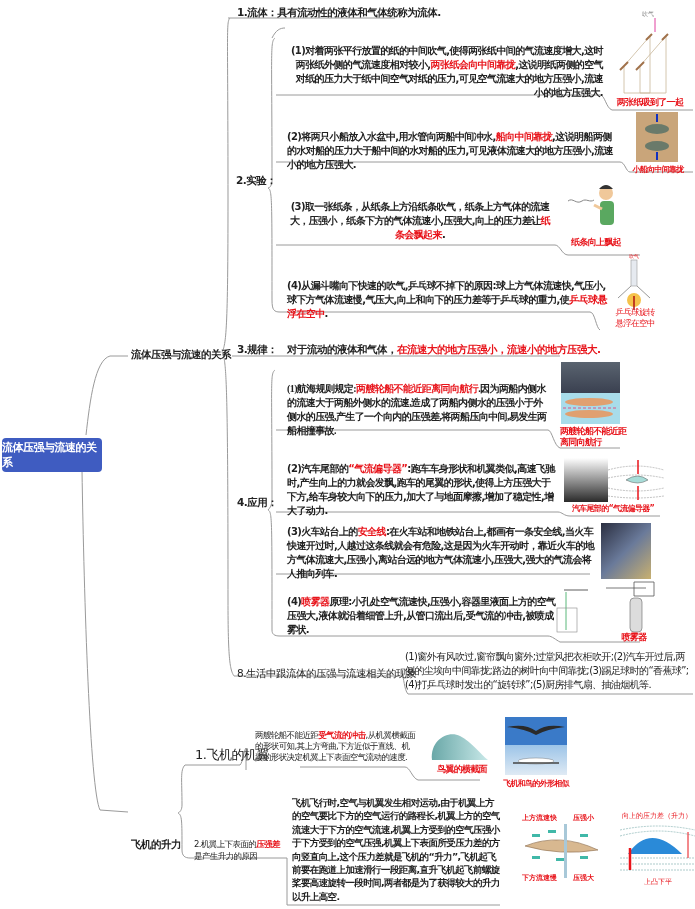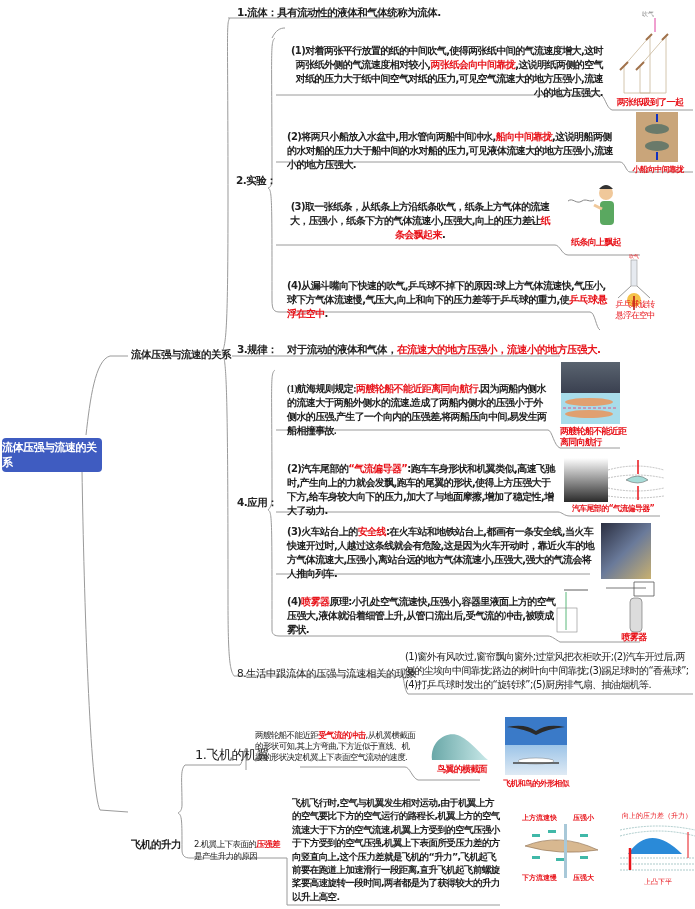--- a/index.html
+++ b/index.html
@@ -118,21 +118,21 @@
 </div>
 <div class="img" style="left:612px;top:252px;width:44px;height:60px;">
   <svg width="44" height="60">
     <text x="22" y="6" font-size="5" fill="#e8141b" text-anchor="middle">吹气</text>
     <rect x="19" y="8" width="6" height="26" fill="#e6eaf0" stroke="#999" stroke-width="0.6"></rect>
     <path d="M19 34 L 6 46 M25 34 L 38 46" stroke="#999" stroke-width="1"></path>
     <circle cx="22" cy="48" r="7" fill="#f5c24a"></circle>
     <line x1="22" y1="58" x2="22" y2="44" stroke="#b01010" stroke-width="1.5"></line>
   </svg>
 </div>
-<div class="abs cap" style="left:606px;top:299px;width:58px;font-weight:normal;font-size:8.5px;">
+<div class="abs cap" style="left:606px;top:307px;width:58px;font-weight:normal;font-size:8.5px;">
   <div>乒乓球旋转</div>
   <div>悬浮在空中</div>
 </div>
 
 <div class="abs label" style="left:237px;top:343px;">
   <span>3.规律：</span>
 </div>
 <div class="abs label" style="left:287px;top:343px;">
   <span>对于流动的液体和气体，</span><span class="r">在流速大的地方压强小，流速小的地方压强大.</span>
 </div>

